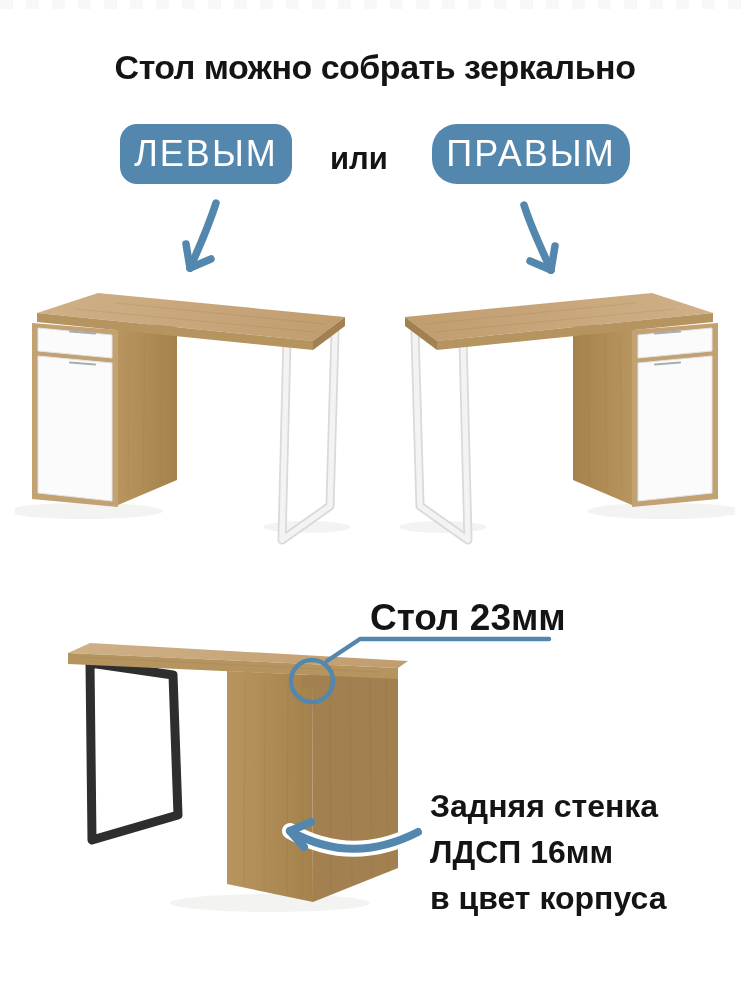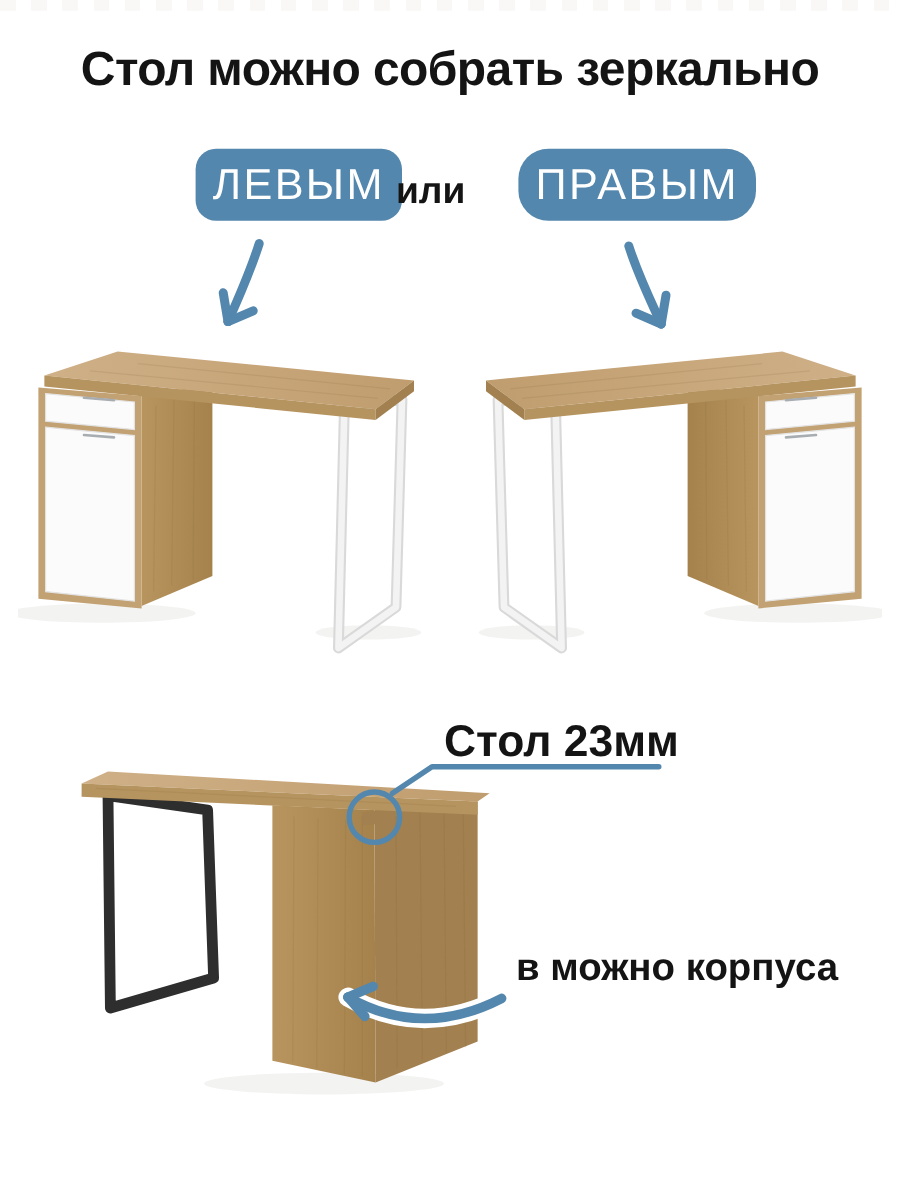--- a/index.html
+++ b/index.html
@@ -5,30 +5,30 @@
   html,body{margin:0;padding:0;background:#fff;}
   .page{
     position:relative;width:750px;height:1000px;background:#fff;overflow:hidden;
     font-family:"Liberation Sans","DejaVu Sans",sans-serif;color:var(--text-dark,#141414);
   }
   .top-deco{
     position:absolute;top:0;left:0;right:0;height:9px;opacity:.55;
     background:repeating-linear-gradient(90deg,#f4f2ef 0 13px,#ffffff 13px 26px);
   }
   .page-title{
-    position:absolute;top:36px;left:0;width:750px;text-align:center;
-    font-size:40px;font-weight:700;letter-spacing:-.5px;
+    position:absolute;top:48px;left:0;width:750px;text-align:center;
+    font-size:34px;font-weight:700;letter-spacing:-.5px;
   }
   .badge{
     position:absolute;top:124px;height:60px;border-radius:17px;
     background:var(--accent-blue,#5487ad);color:var(--badge-text,#fff);
     display:flex;align-items:center;justify-content:center;
     font-size:36px;font-weight:400;letter-spacing:2px;
   }
-  .badge-left{left:120px;width:172px;margin-left:43px;}
+  .badge-left{left:120px;width:172px;}
   .badge-right{left:432px;width:198px;border-radius:25px;}
   .or-label{
     position:absolute;top:141px;left:330px;width:66px;
     font-size:31px;font-weight:700;
   }
   .desk-svg{position:absolute;z-index:1;}
   .desk-left{left:15px;top:283px;}
   .desk-right{left:385px;top:283px;}
   .desk-back{left:40px;top:635px;}
   .overlay{position:absolute;left:0;top:0;z-index:3;pointer-events:none;}
@@ -154,16 +154,18 @@
       <path class="curve-casing" d="M418,832 Q352,866 290,831"></path>
       <path class="stroke-accent curve-arrow" d="M418,832 Q352,866 290,831"></path>
       <path class="stroke-accent curve-arrow" d="M290,831 L311,822"></path>
       <path class="stroke-accent curve-arrow" d="M290,831 L304,847"></path>
     </g>
   </svg>
 
   <div class="overhang-label">Стол 23мм</div>
 
   <div class="backpanel-label">
-    <div>в можно корпуса</div>
+    <div>Задняя стенка</div>
+    <div>ЛДСП 16мм</div>
+    <div>в цвет корпуса</div>
   </div>
 
 </div>
 
 </body></html>

